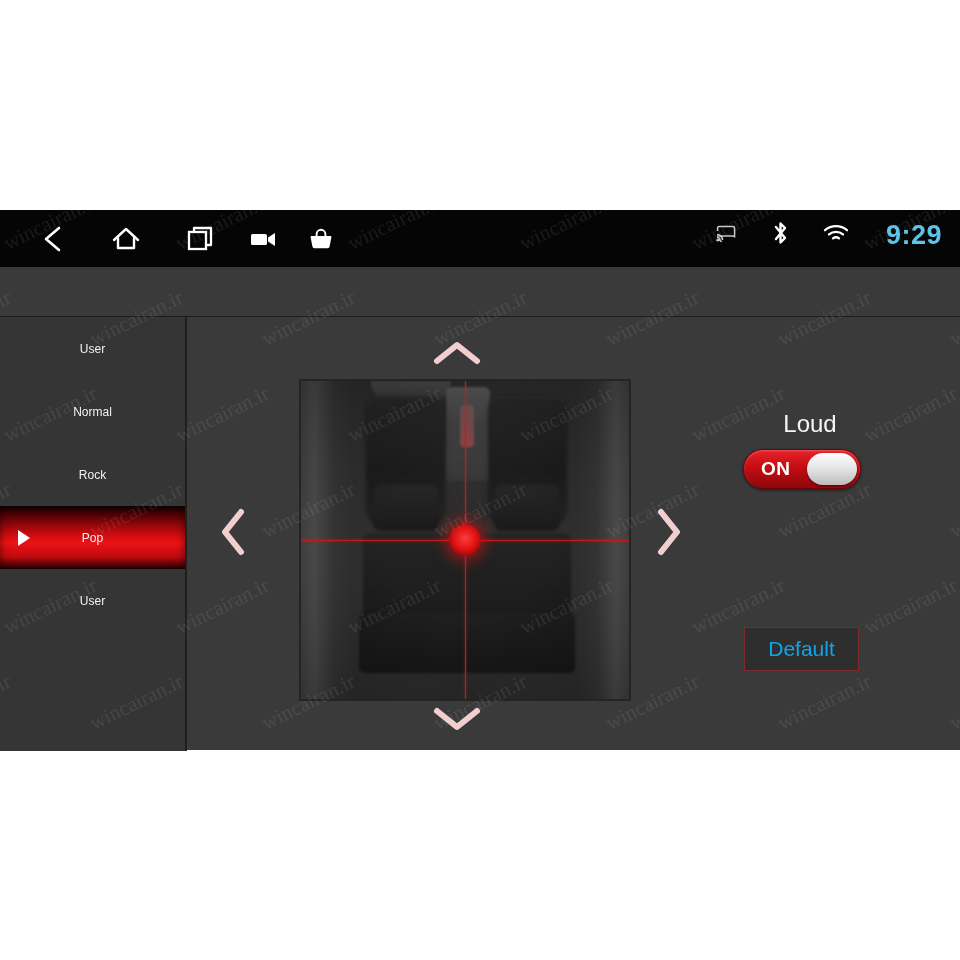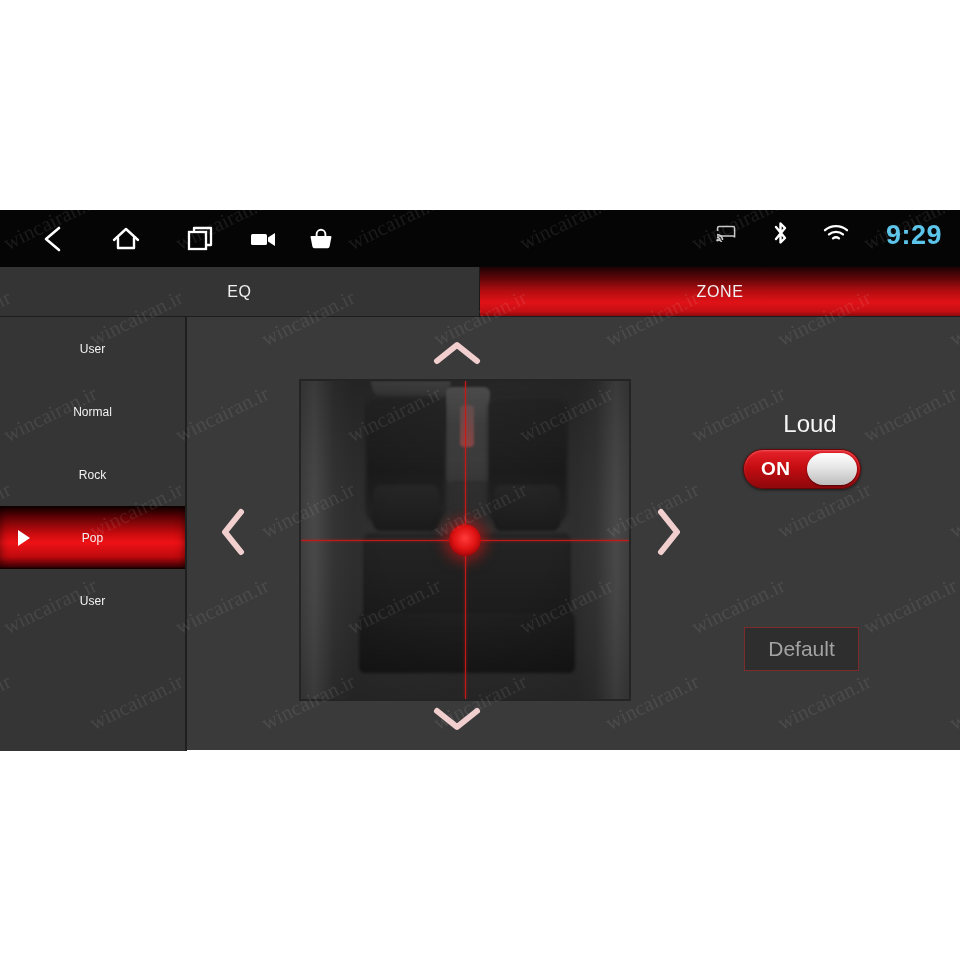--- a/index.html
+++ b/index.html
@@ -263,21 +263,21 @@
     border-radius:17px;
     background:linear-gradient(to bottom,#ffffff 0%,#e6e6e6 45%,#bdbdbd 100%);
     box-shadow:0 1px 2px rgba(0,0,0,.5);
   }
   #default-btn {
     position:absolute; left:557px; top:310px;
     width:115px; height:44px;
     background:#2e2e2e;
     border:1px solid #7d2a2c;
     display:flex; align-items:center; justify-content:center;
-    color:#a3a3a3; font-size:21px;
+    color:#0ea5e9; font-size:21px;
   }
 
   
   #wm { position:absolute; inset:0; pointer-events:none; overflow:hidden; }
   .wm {
     position:absolute;
     color:rgba(255,255,255,.085);
     font-size:21px;
     transform:rotate(-26deg);
     white-space:nowrap;
@@ -346,28 +346,20 @@
         <svg width="26" height="20" viewBox="0 0 26 20">
           <path d="M2 7.2 A17 17 0 0 1 24 7.2" fill="none" stroke="#ffffff" stroke-width="2.3" stroke-linecap="round"></path>
           <path d="M6 11.4 A11 11 0 0 1 20 11.4" fill="none" stroke="#ffffff" stroke-width="2.3" stroke-linecap="round"></path>
           <path d="M10 15.4 A5 5 0 0 1 16 15.4" fill="none" stroke="#ffffff" stroke-width="2.3" stroke-linecap="round"></path>
         </svg>
       </span>
       <span id="clock">9:29</span>
     </div>
   </div>
 
-  <div id="tabs">
-    <div class="tab" id="tab-eq">
-      <span>EQ</span>
-    </div>
-    <div class="tab" id="tab-zone">
-      <span>ZONE</span>
-    </div>
-  </div>
 
   <div id="body">
 
     <div id="sidebar">
       <div class="preset">
         <span>User</span>
       </div>
       <div class="preset">
         <span>Normal</span>
       </div>

